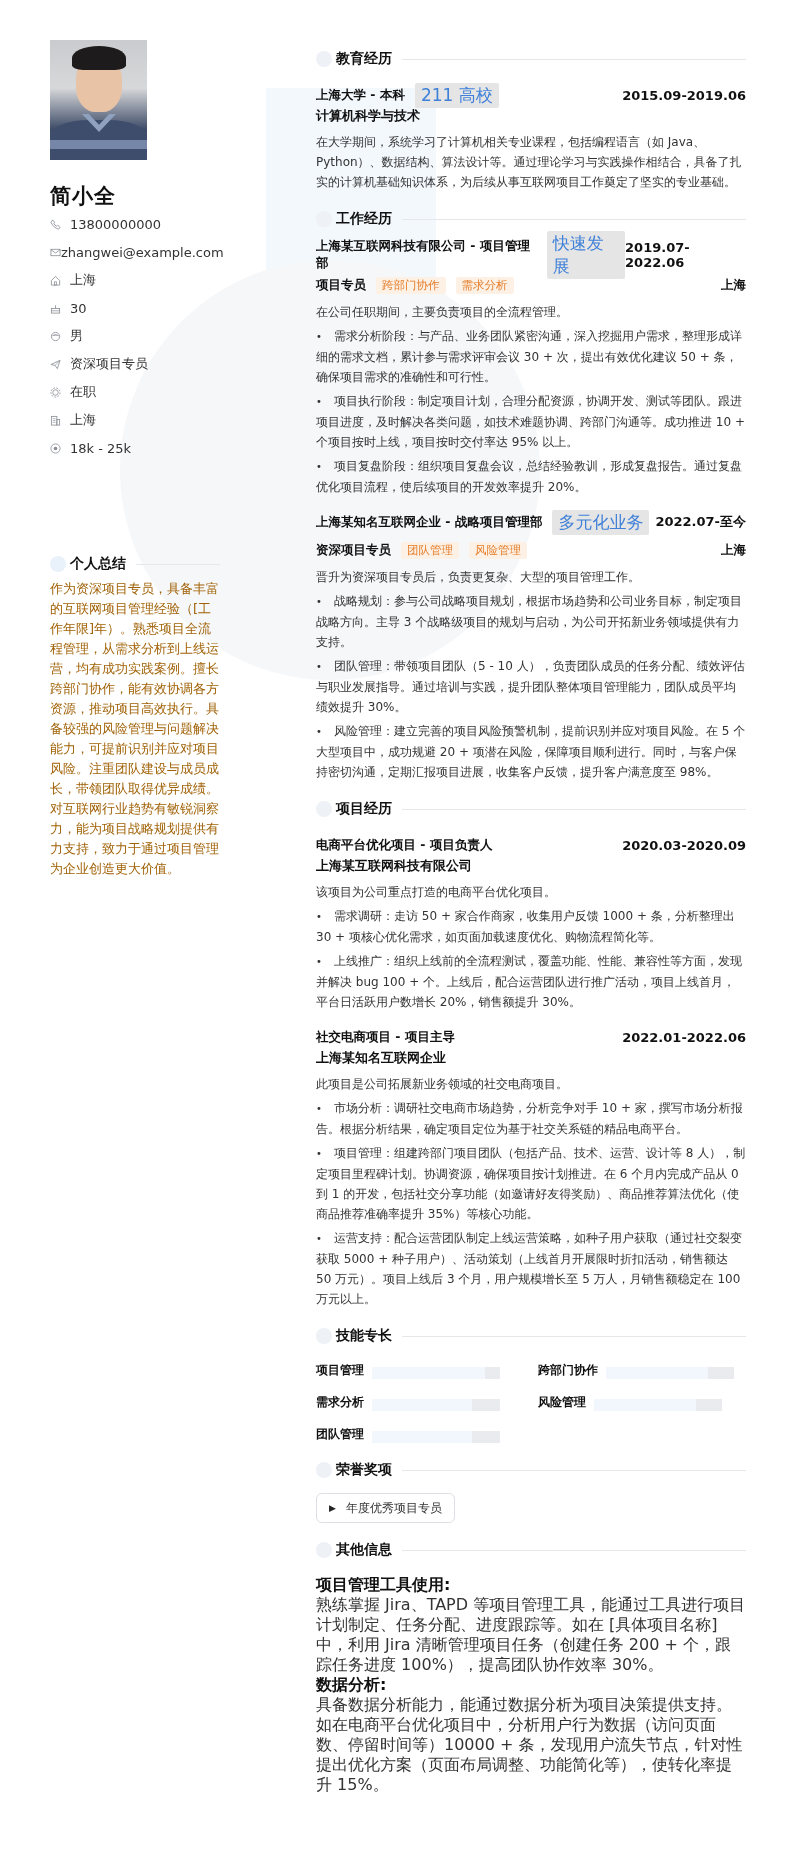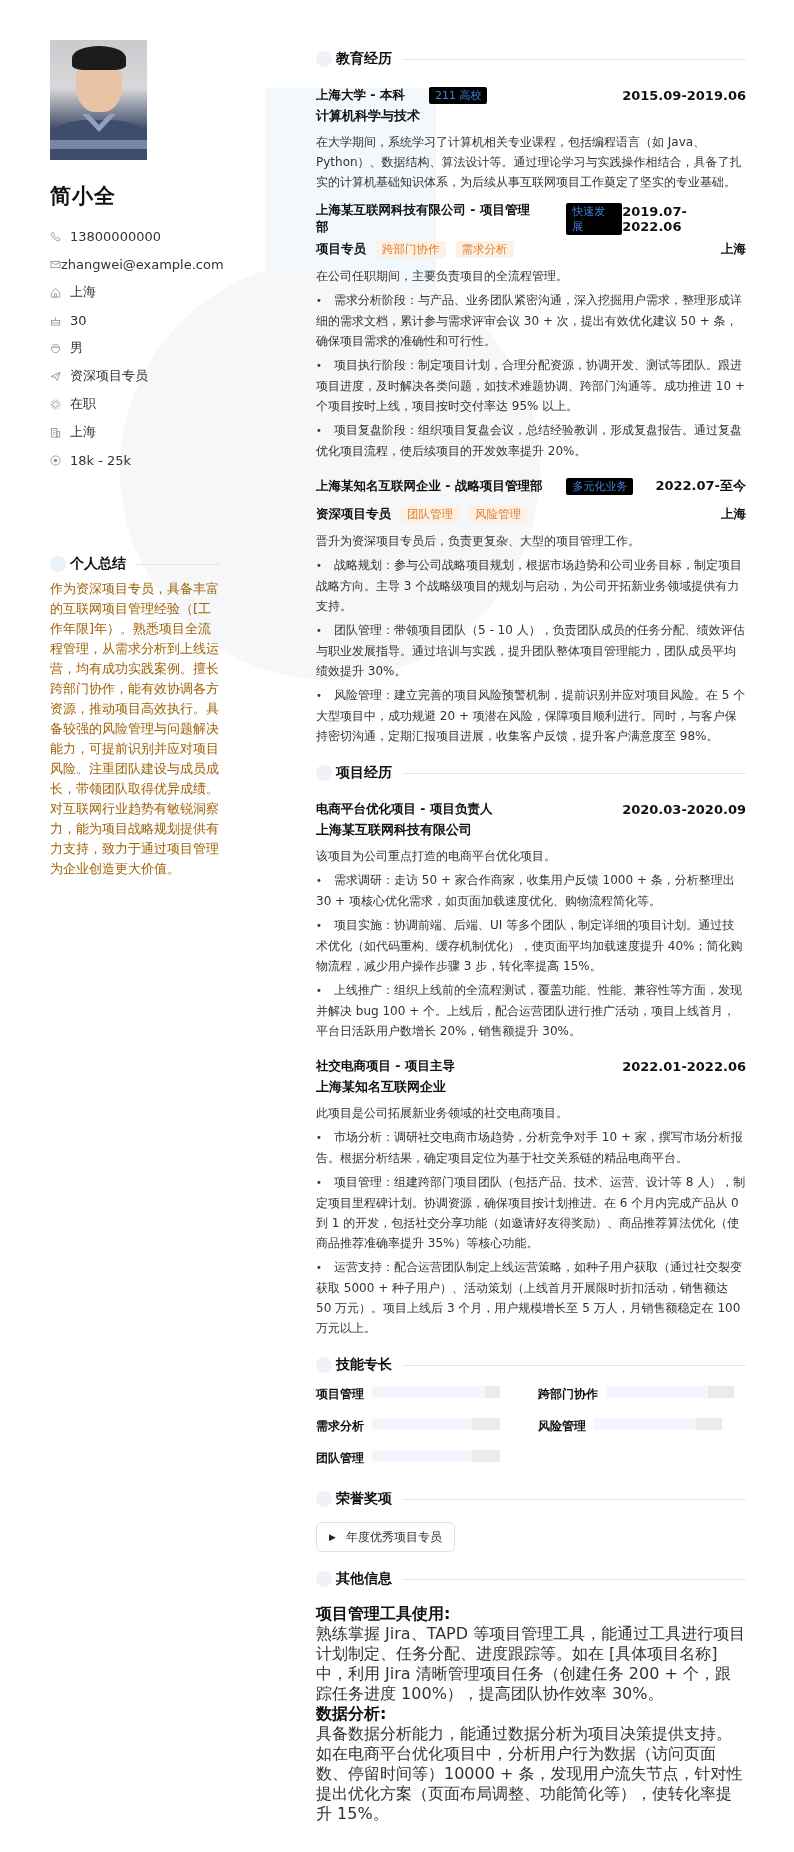--- a/index.html
+++ b/index.html
@@ -14,51 +14,51 @@
   
   .left { position: absolute; left: 50px; top: 40px; width: 170px; }
   .photo { width: 97px; height: 120px; background: linear-gradient(180deg, #c9cbce 0%, #d7d8da 40%, #3c4a66 75%, #7d8aa8 100%); position: relative; overflow: hidden; }
   .photo .head { position: absolute; left: 26px; top: 14px; width: 46px; height: 58px; border-radius: 45% 45% 42% 42%; background: #e8c3a6; }
   .photo .hair { position: absolute; left: 22px; top: 6px; width: 54px; height: 24px; border-radius: 50% 50% 20% 20%; background: #1d1b1c; }
   .photo .body { position: absolute; left: 0; top: 80px; width: 97px; height: 40px; border-radius: 40% 40% 0 0; background: #3f4d6d; }
   .photo .collar { position: absolute; left: 32px; top: 74px; width: 34px; height: 18px; background: #8fa1bf; clip-path: polygon(0 0, 50% 100%, 100% 0, 80% 0, 50% 60%, 20% 0); }
   .photo .stripe { position: absolute; left: 0; top: 100px; width: 97px; height: 9px; background: #7586a8; }
 
   .name { margin-top: 22px; font-size: 21px; font-weight: bold; color: #111; letter-spacing: 1px; }
-  .info-list { margin-top: 12px; }
+  .info-list { }
   .info-item { display: flex; align-items: center; height: 28px; font-size: 13px; color: #333; }
   .info-item .ic { width: 20px; display: inline-flex; align-items: center; color: #8b8f96; font-size: 11px; }
   .info-item .ic svg { width: 11px; height: 11px; }
 
   .summary { position: absolute; left: 50px; top: 545px; width: 170px; }
   .sec-head { display: flex; align-items: center; height: 22px; margin-top: 8px; }
   .sec-head .dot { width: 16px; height: 16px; border-radius: 50%; background: #eef1f5; margin-right: 4px; flex: none; }
   .sec-head .title { font-size: 14px; font-weight: bold; color: #111; margin-right: 10px; white-space: nowrap; }
   .sec-head .rule { flex: 1; height: 1px; background: #e5e7ea; }
   .summary .sec-head .dot { background: #e9f1fb; }
   .summary-text { margin-top: 4px; font-size: 13px; line-height: 20px; color: #a16207; }
 
   
   .right { position: absolute; left: 316px; top: 40px; width: 430px; }
   .section { margin-bottom: 16px; }
   .entry { margin-top: 14px; }
   .row { display: flex; align-items: center; justify-content: space-between; height: 22px; }
   .row .l { display: flex; align-items: center; }
   .bold { font-weight: bold; font-size: 12.5px; color: #111; }
   .date { font-weight: bold; font-size: 13px; color: #111; }
-  .tag-blue { margin-left: 24px; padding: 1px 6px; background: #000000; color: #3f80d8; font-size: 11px; border-radius: 2px; }
+  .tag-blue { margin-left: 10px; padding: 1px 6px; background: #e5e5e5; color: #3f80d8; font-size: 17px; border-radius: 2px; }
   .tag-orange { margin-left: 10px; padding: 1px 6px; background: #fdf1e6; color: #e47c28; font-size: 11.5px; border-radius: 2px; }
   .sub { font-weight: bold; font-size: 13px; color: #111; height: 20px; display: flex; align-items: center; font-family: Liberation Mono, monospace; }
   .para { margin-top: 6px; font-size: 12px; line-height: 20px; color: #333; }
   .bullets { margin-top: 4px; list-style: none; }
   .bullets li { font-size: 12px; line-height: 20px; color: #333; margin-bottom: 4px; }
   .bullets li .b { display: inline-block; width: 18px; font-size: 10px; }
 
   .skills { margin-top: 10px; display: grid; grid-template-columns: 222px 208px; row-gap: 10px; }
-  .skill { display: flex; align-items: flex-start; height: 22px; }
+  .skill { display: flex; align-items: flex-end; height: 22px; }
   .skill .lbl { font-size: 12px; font-weight: bold; color: #111; margin-right: 8px; white-space: nowrap; }
   .skill .bar { width: 128px; height: 12px; background: #e9ebef; position: relative; }
   .skill .fill { position: absolute; left: 0; top: 0; height: 12px; background: #f1f7fd; }
 
   .award { margin-top: 12px; display: inline-flex; align-items: center; height: 30px; padding: 0 12px; border: 1px solid #dcdfe4; border-radius: 6px; font-size: 12px; color: #333; }
   .award .tri { font-size: 9px; margin-right: 10px; color: #222; }
 
   .other { margin-top: 14px; }
   .other-row { display: flex; font-size: 16px; line-height: 20px; color: #333; flex-direction: column; }
   .other-row .k { font-weight: bold; color: #111; white-space: nowrap; }
@@ -194,20 +194,25 @@
             <span class="tag-blue">211 高校</span>
           </div>
           <span class="date">2015.09-2019.06</span>
         </div>
         <div class="sub">计算机科学与技术</div>
         <div class="para">在大学期间，系统学习了计算机相关专业课程，包括编程语言（如 Java、Python）、数据结构、算法设计等。通过理论学习与实践操作相结合，具备了扎实的计算机基础知识体系，为后续从事互联网项目工作奠定了坚实的专业基础。</div>
       </div>
     </div>
 
     <div class="section">
+      <div class="sec-head">
+        <span class="dot"></span>
+        <span class="title">工作经历</span>
+        <span class="rule"></span>
+      </div>
 
       <div class="entry">
         <div class="row">
           <div class="l">
             <span class="bold">上海某互联网科技有限公司 - 项目管理部</span>
             <span class="tag-blue">快速发展</span>
           </div>
           <span class="date">2019.07-2022.06</span>
         </div>
         <div class="row" style="margin-top:8px;">
@@ -260,21 +265,20 @@
 
       <div class="entry">
         <div class="row">
           <span class="bold">电商平台优化项目 - 项目负责人</span>
           <span class="date">2020.03-2020.09</span>
         </div>
         <div class="sub">上海某互联网科技有限公司</div>
         <div class="para">该项目为公司重点打造的电商平台优化项目。</div>
         <ul class="bullets">
           <li><span class="b">•</span><span>需求调研：走访 50 + 家合作商家，收集用户反馈 1000 + 条，分析整理出 30 + 项核心优化需求，如页面加载速度优化、购物流程简化等。</span></li>
-          <li><span class="b">•</span><span>项目实施：协调前端、后端、UI 等多个团队，制定详细的项目计划。通过技术优化（如代码重构、缓存机制优化），使页面平均加载速度提升 40%；简化购物流程，减少用户操作步骤 3 步，转化率提高 15%。</span></li>
           <li><span class="b">•</span><span>上线推广：组织上线前的全流程测试，覆盖功能、性能、兼容性等方面，发现并解决 bug 100 + 个。上线后，配合运营团队进行推广活动，项目上线首月，平台日活跃用户数增长 20%，销售额提升 30%。</span></li>
         </ul>
       </div>
 
       <div class="entry">
         <div class="row">
           <span class="bold">社交电商项目 - 项目主导</span>
           <span class="date">2022.01-2022.06</span>
         </div>
         <div class="sub">上海某知名互联网企业</div>

